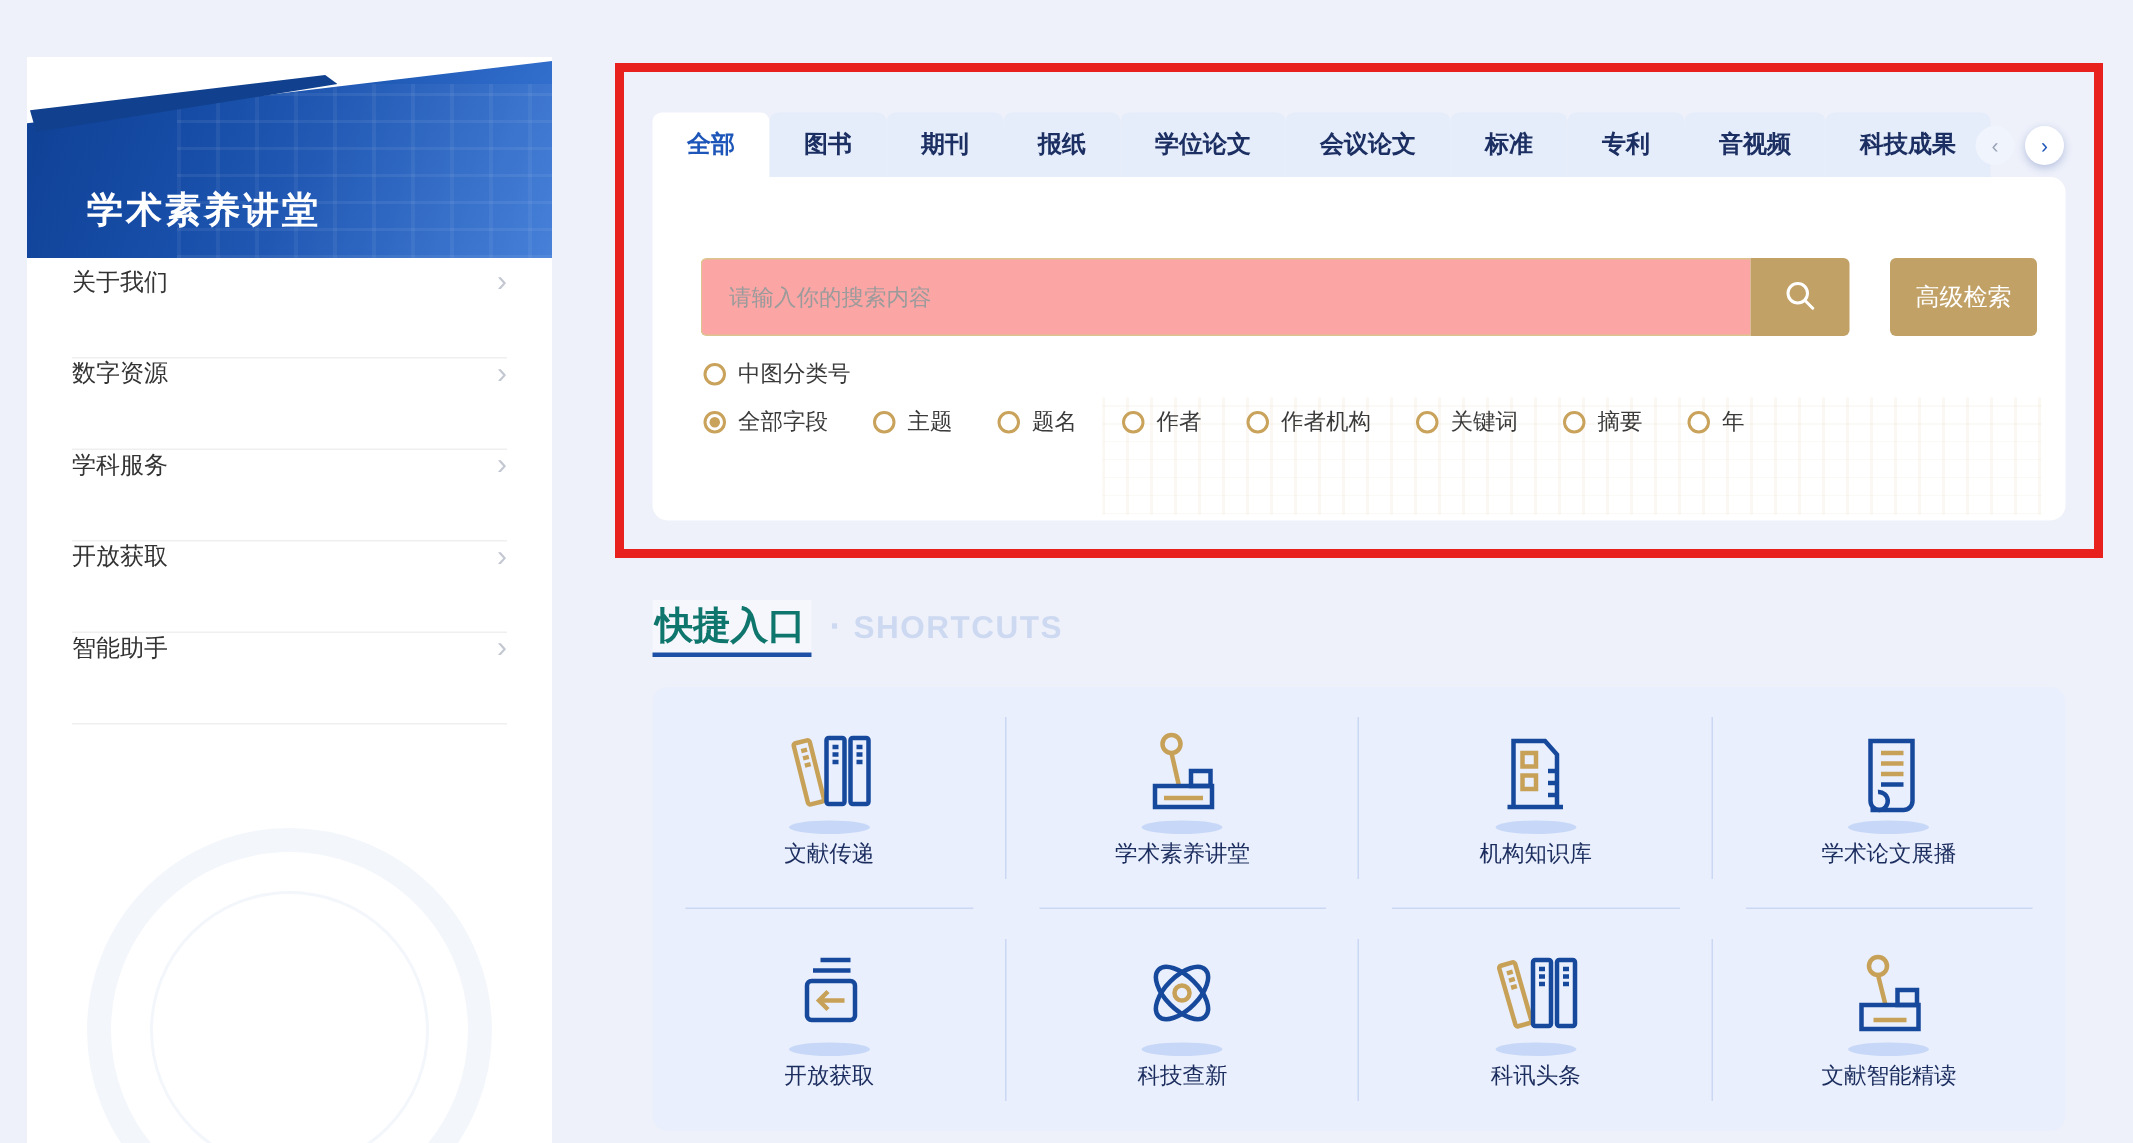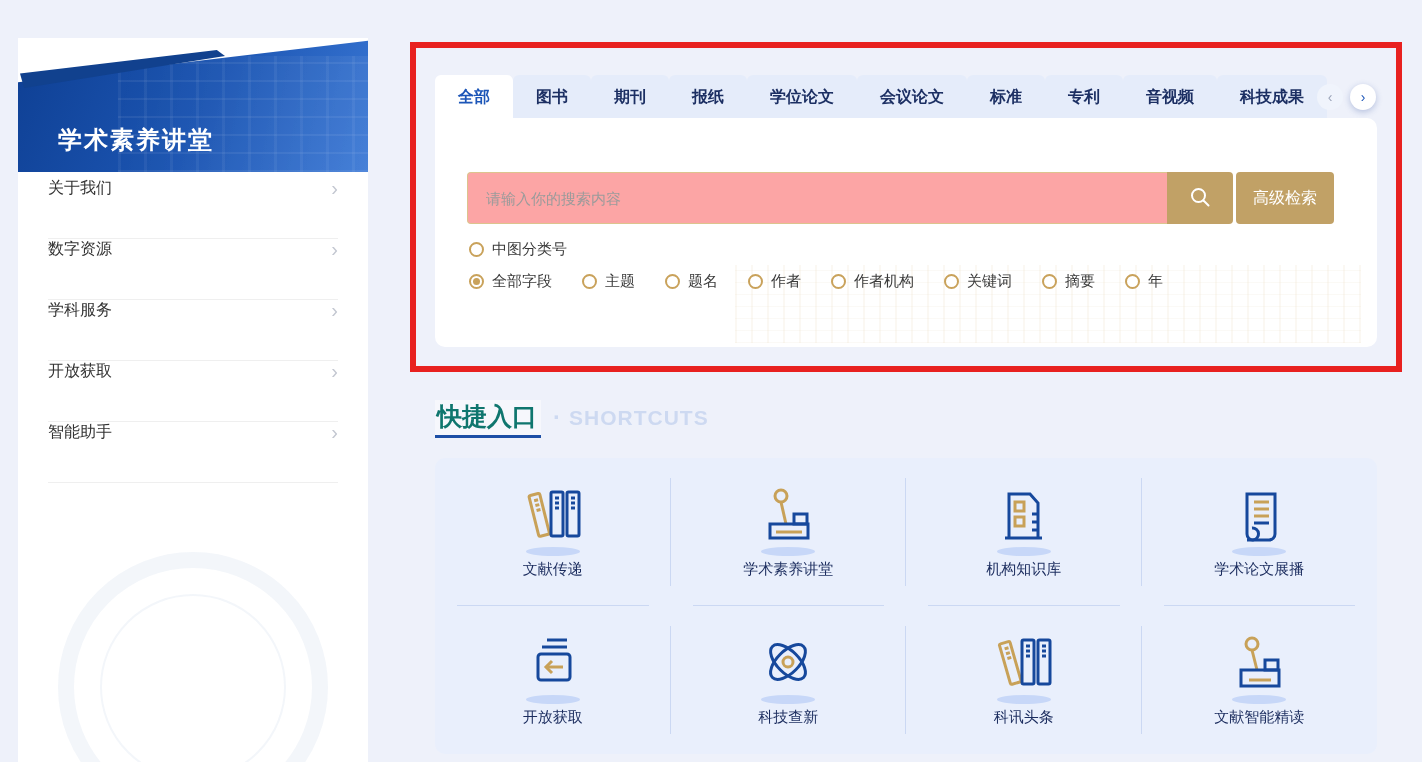--- a/index.html
+++ b/index.html
@@ -99,21 +99,21 @@
     border-radius:4px 0 0 4px; padding:0 18px; font-size:15px; color:#333;
     outline:none; background:#fca5a5; font-family:inherit;
   }
   .search-input::placeholder { color:#9b9b9b; }
   .search-btn {
     width:66px; height:52px; background:#c1a166; border:none;
     border-radius:0 4px 4px 0; cursor:pointer;
     display:flex; align-items:center; justify-content:center;
   }
   .adv-btn {
-    margin-left:3px; width:98px; height:52px; background:#c1a166; border:none;
+    margin-left:27px; width:98px; height:52px; background:#c1a166; border:none;
     border-radius:4px; color:#fff; font-size:16px; cursor:pointer; font-family:inherit;
   }
   .fields { position:absolute; left:34px; top:122px; width:780px; }
   .field-row { display:flex; align-items:center; column-gap:30px; margin-bottom:13px; }
   .radio-opt { display:flex; align-items:center; gap:8px; font-size:15px; color:#3a3a3a; cursor:pointer; white-space:nowrap; }
   .radio-circle {
     width:15px; height:15px; border:2px solid #c9a25b; border-radius:50%;
     position:relative; flex:0 0 auto; background:#fff;
   }
   .radio-opt.selected .radio-circle::after {

